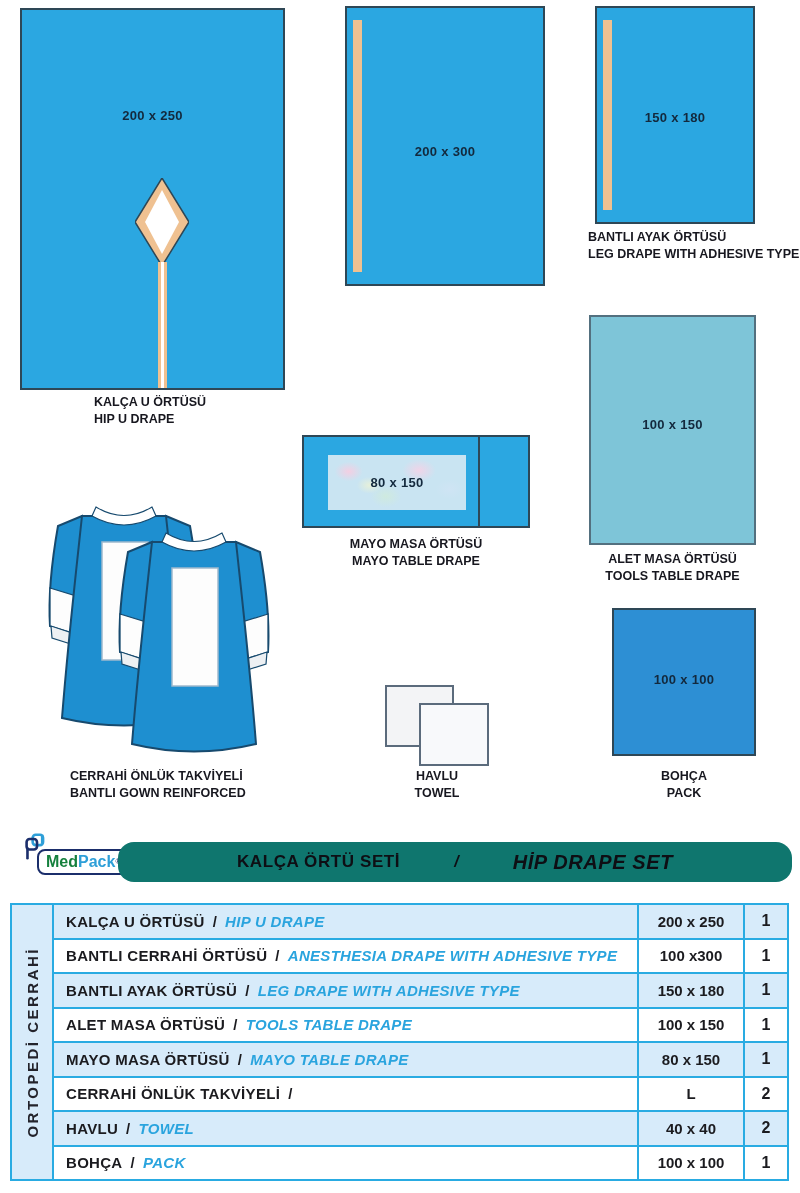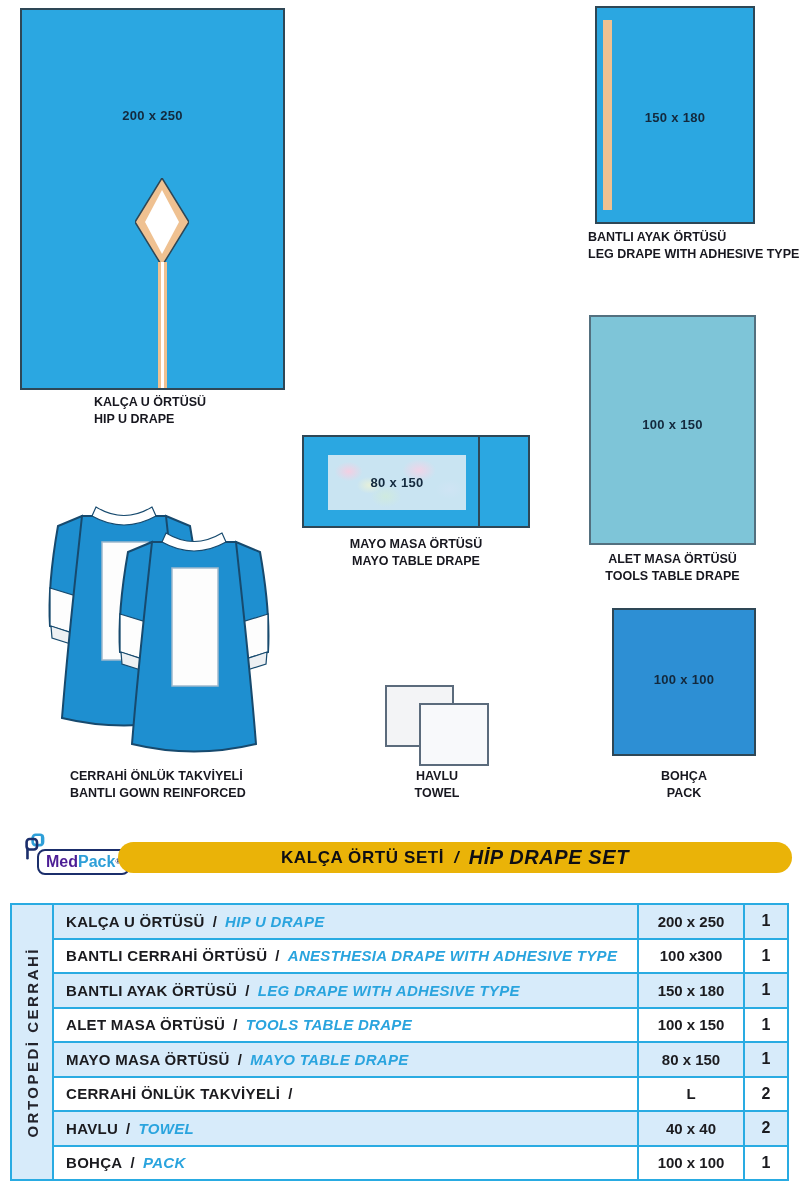--- a/index.html
+++ b/index.html
@@ -56,26 +56,26 @@
   #towel2{left:419px;top:703px;width:70px;height:63px;background:#F8F9FB;}
   #towel-caption{left:385px;top:768px;width:104px;}
 
   #gowns{position:absolute;left:40px;top:498px;width:280px;height:272px;}
   #gown-caption{left:70px;top:768px;}
 
   
   #logo-icon{position:absolute;left:24px;top:831px;width:26px;height:30px;}
   #logo-box{position:absolute;left:37px;top:849px;border:2.5px solid #1B2E6B;border-radius:8px;
             padding:1px 7px 2px 7px;background:#fff;font-size:16px;font-weight:bold;line-height:19px;}
-  .logo-med{color:#4c1d95;}
+  .logo-med{color:#15803d;}
   .logo-pack{color:#2E9FD8;}
   .logo-reg{color:#1B2E6B;font-size:7px;vertical-align:top;}
 
-  #title-bar{position:absolute;left:118px;top:842px;width:674px;height:31px;background:#eab308;
-             border-radius:16px;display:flex;align-items:center;justify-content:center;}
+  #title-bar{position:absolute;left:118px;top:842px;width:674px;height:40px;background:#0f766e;
+             border-radius:16px;display:flex;align-items:center;justify-content:center;gap:44px;}
   #title-bar .t-tr{font-size:17px;font-weight:bold;color:#0E0E14;letter-spacing:.6px;}
   #title-bar .t-sep{font-size:16px;font-weight:bold;color:#0E0E14;margin:0 10px;font-style:italic;}
   #title-bar .t-en{font-size:20px;font-weight:bold;font-style:italic;color:#0E0E14;letter-spacing:.6px;}
 
   
   #spec-table{position:absolute;left:10px;top:903px;width:779px;height:278px;
               border:2px solid #29ABE2;box-sizing:border-box;display:flex;background:#fff;}
   .cat-cell{width:42px;border-right:2px solid #29ABE2;background:#D7EBFA;
             display:flex;align-items:center;justify-content:center;box-sizing:border-box;}
   .cat-text{writing-mode:vertical-rl;transform:rotate(180deg);font-size:15px;font-weight:bold;
@@ -106,20 +106,24 @@
       <polygon points="27,0 54,44 27,88 0,44" fill="#EFC191" stroke="#2E4756" stroke-width="1.5"></polygon>
       <polygon points="27,12 44,44 27,76 10,44" fill="#ffffff"></polygon>
     </svg>
     <div id="hip-slit"></div>
   </div>
   <div class="caption" id="hip-caption">
     <div>KALÇA U ÖRTÜSÜ</div>
     <div>HIP U DRAPE</div>
   </div>
 
+  <div class="drape" id="ane-rect">
+    <div class="strip"></div>
+    <div class="size-label" id="ane-size">200 x 300</div>
+  </div>
 
   <div class="drape" id="leg-rect">
     <div class="strip"></div>
     <div class="size-label" id="leg-size">150 x 180</div>
   </div>
   <div class="caption" id="leg-caption">
     <div>BANTLI AYAK ÖRTÜSÜ</div>
     <div>LEG DRAPE WITH ADHESIVE TYPE</div>
   </div>
 

